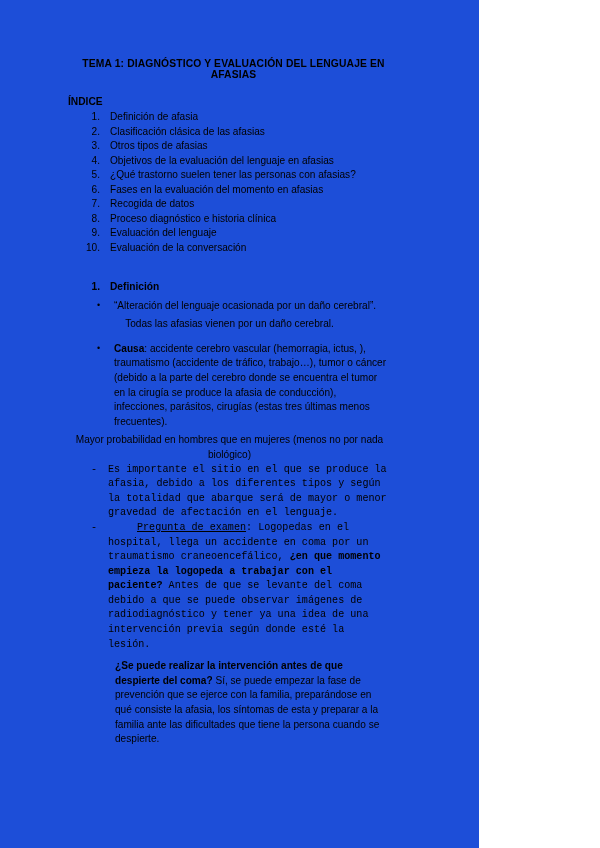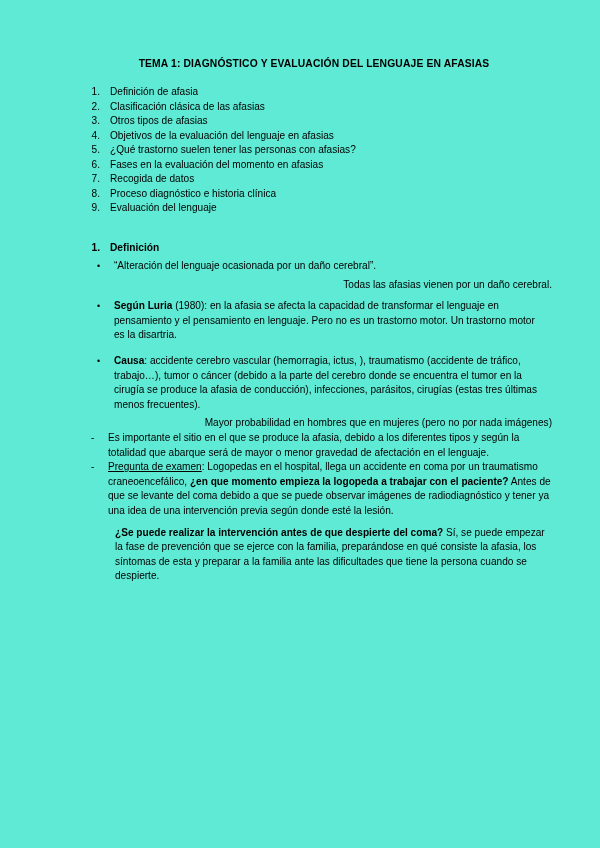--- a/index.html
+++ b/index.html
@@ -10,25 +10,25 @@
   }
   body {
     width: 600px;
     height: 848px;
     font-family: "Liberation Sans", sans-serif;
     color: #000000;
     -webkit-font-smoothing: none;
   }
   .page {
     position: relative;
-    width: 600px;
+    width: 479px;
     height: 848px;
-    background: #5eead4;
+    background: #1d4ed8;
     box-sizing: border-box;
-    padding: 58px 48px 0 68px;
+    padding: 58px 88px 0 68px;
   }
   .doc-title {
     font-size: 10.3px;
     font-weight: bold;
     text-align: center;
     letter-spacing: 0.15px;
     margin: 0 0 16px 0;
     padding-left: 8px;
   }
   .section-head {
@@ -53,21 +53,21 @@
     position: absolute;
     left: 0;
     width: 32px;
     text-align: right;
   }
   
   .flush {
     font-size: 10.1px;
     line-height: 14.6px;
     margin: 0;
-    text-align: right;
+    text-align: center;
   }
   .gap-lg { height: 25px; }
   .gap-xs { height: 3px; }
 
   
   .numhead {
     position: relative;
     font-size: 10.2px;
     font-weight: bold;
     line-height: 14.6px;
@@ -96,81 +96,81 @@
     top: -0.5px;
     font-size: 9px;
   }
   
   .dash {
     position: relative;
     font-size: 10.1px;
     line-height: 14.6px;
     padding-left: 40px;
     margin: 0;
+    font-family: Liberation Mono, monospace;
   }
   .dash::before {
     content: "-";
     position: absolute;
     left: 23px;
     top: 0;
   }
   .sub-para {
     font-size: 10.1px;
     line-height: 14.6px;
     margin: 7px;
     padding-left: 40px;
   }
   b, .b { font-weight: bold; }
-  .u { text-decoration: underline; }
+  .u { text-decoration: underline; margin-left: 29px; }
 </style>
 </head>
 <body>
 
 <div class="page">
 
   <h1 class="doc-title">TEMA 1: DIAGNÓSTICO Y EVALUACIÓN DEL LENGUAJE EN AFASIAS</h1>
 
+  <div class="section-head">ÍNDICE</div>
 
   <ol class="index">
     <li><span class="num">1.</span><span>Definición de afasia</span></li>
     <li><span class="num">2.</span><span>Clasificación clásica de las afasias</span></li>
     <li><span class="num">3.</span><span>Otros tipos de afasias</span></li>
     <li><span class="num">4.</span><span>Objetivos de la evaluación del lenguaje en afasias</span></li>
     <li><span class="num">5.</span><span>¿Qué trastorno suelen tener las personas con afasias?</span></li>
     <li><span class="num">6.</span><span>Fases en la evaluación del momento en afasias</span></li>
     <li><span class="num">7.</span><span>Recogida de datos</span></li>
     <li><span class="num">8.</span><span>Proceso diagnóstico e historia clínica</span></li>
     <li><span class="num">9.</span><span>Evaluación del lenguaje</span></li>
+    <li><span class="num">10.</span><span>Evaluación de la conversación</span></li>
   </ol>
 
   <div class="gap-lg"></div>
 
   <div class="numhead">
     <span class="num">1.</span><span>Definición</span>
   </div>
 
   <div class="bullet">
     <span>“Alteración del lenguaje ocasionada por un daño cerebral”.</span>
   </div>
 
   <p class="flush">Todas las afasias vienen por un daño cerebral.</p>
 
   <div class="gap-xs"></div>
 
-  <div class="bullet">
-    <b>Según Luria</b><span> (1980): en la afasia se afecta la capacidad de transformar el lenguaje en pensamiento y el pensamiento en lenguaje. Pero no es un trastorno motor. Un trastorno motor es la disartria.</span>
-  </div>
 
   <div class="gap-xs"></div>
 
   <div class="bullet">
     <b>Causa</b><span>: accidente cerebro vascular (hemorragia, ictus, ), traumatismo (accidente de tráfico, trabajo…), tumor o cáncer (debido a la parte del cerebro donde se encuentra el tumor en la cirugía se produce la afasia de conducción), infecciones, parásitos, cirugías (estas tres últimas menos frecuentes).</span>
   </div>
 
-  <p class="flush">Mayor probabilidad en hombres que en mujeres (pero no por nada imágenes)</p>
+  <p class="flush">Mayor probabilidad en hombres que en mujeres (menos no por nada biológico)</p>
 
   <div class="dash">
     <span>Es importante el sitio en el que se produce la afasia, debido a los diferentes tipos y según la totalidad que abarque será de mayor o menor gravedad de afectación en el lenguaje.</span>
   </div>
 
   <div class="dash">
     <span class="u">Pregunta de examen</span><span>: Logopedas en el hospital, llega un accidente en coma por un traumatismo craneoencefálico, </span><b>¿en que momento empieza la logopeda a trabajar con el paciente?</b><span> Antes de que se levante del coma debido a que se puede observar imágenes de radiodiagnóstico y tener ya una idea de una intervención previa según donde esté la lesión.</span>
   </div>
 
   <div class="sub-para">

